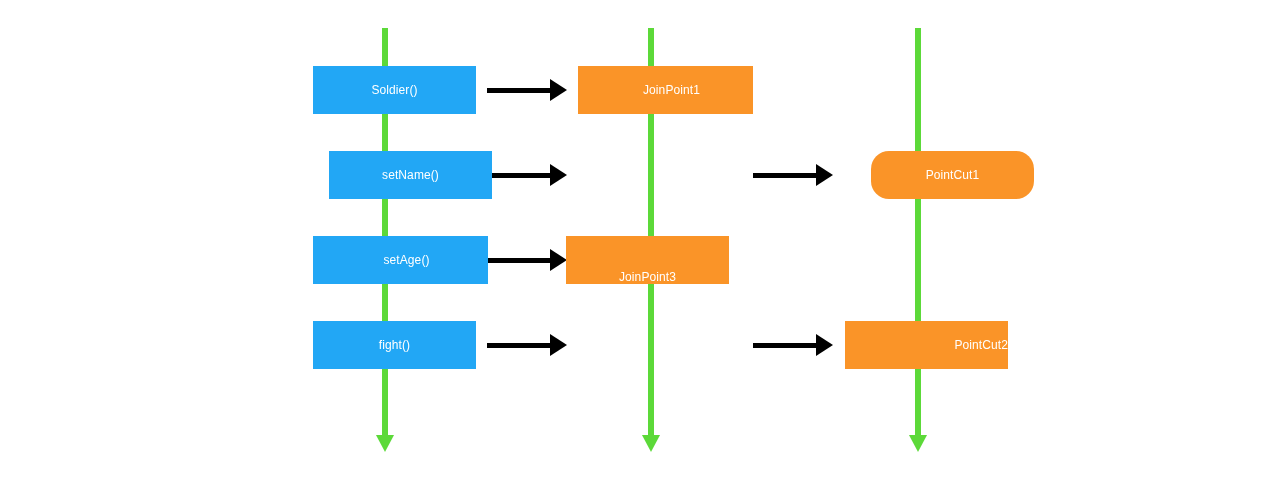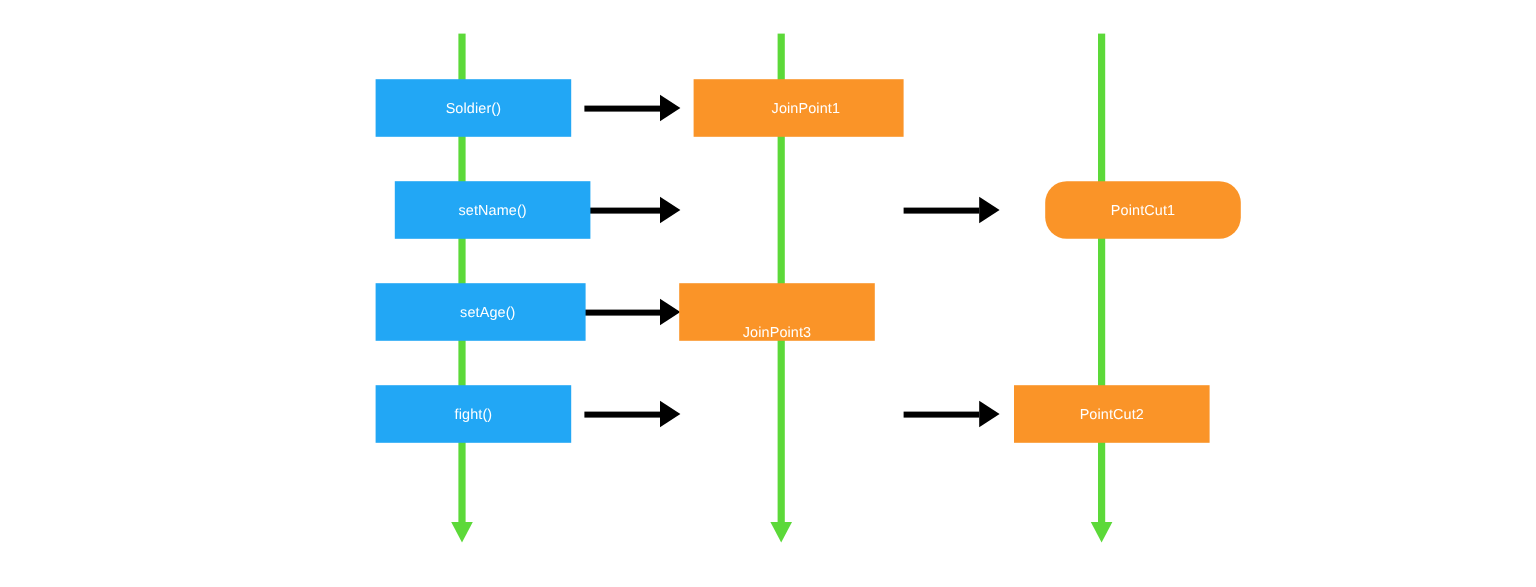--- a/index.html
+++ b/index.html
@@ -129,18 +129,18 @@
       </div>
       <div class="node method" style="left: 313px; top: 236px; padding-left: 12px;">
         <span>setAge()</span>
       </div>
       <div class="node joinpoint" style="left: 566px; top: 236px; align-items: flex-end;">
         <span>JoinPoint3</span>
       </div>
       <div class="node method" style="left: 313px; top: 321px;">
         <span>fight()</span>
       </div>
-      <div class="node pointcut" style="left: 845px; top: 321px;">
+      <div class="node pointcut" style="left: 845px; top: 321px; justify-content: flex-end;">
         <span>PointCut2</span>
       </div>
     </div>
 
 </div>
 
 </body></html>

